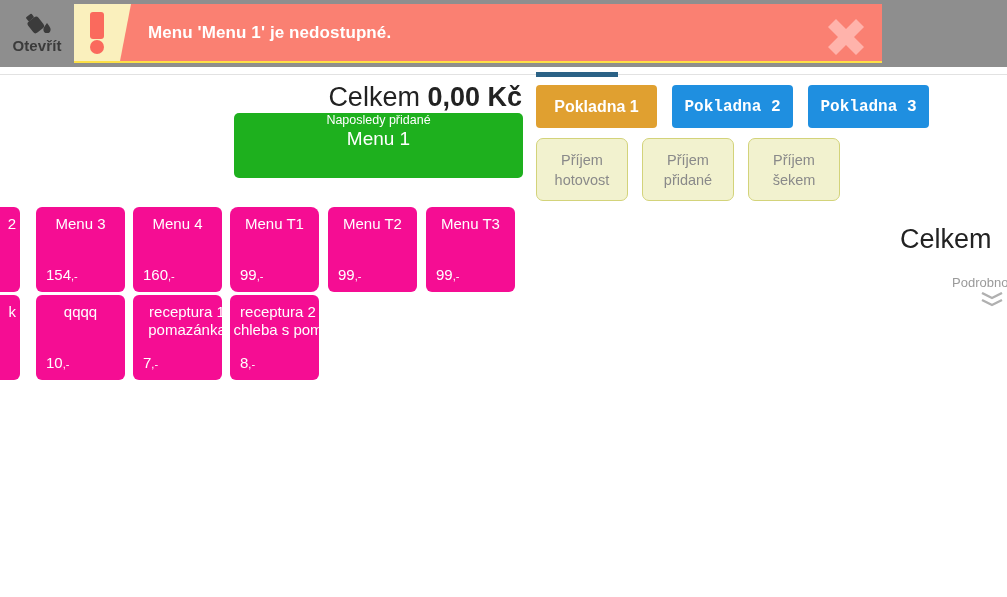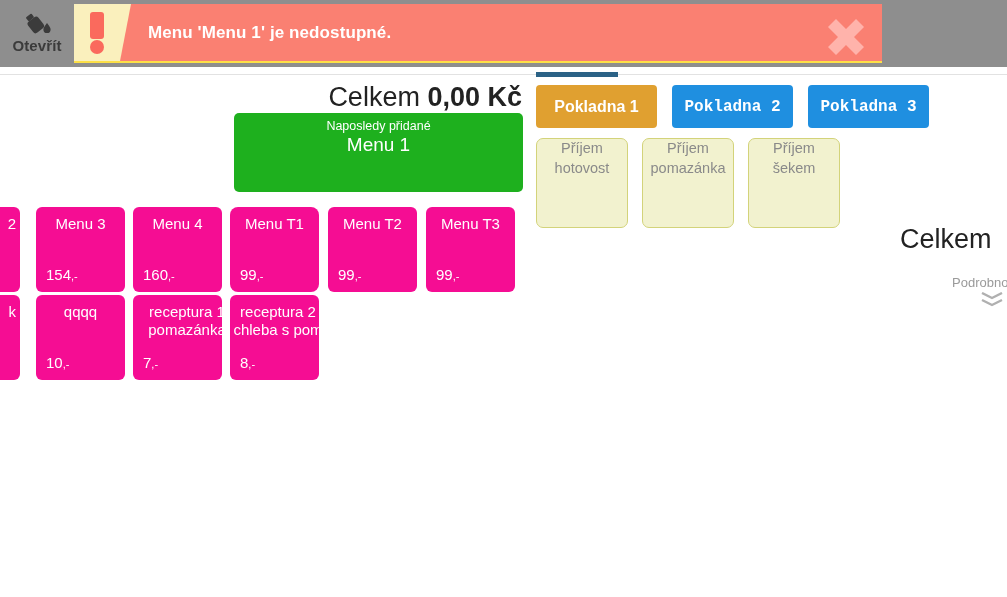--- a/index.html
+++ b/index.html
@@ -145,28 +145,27 @@
     font-size: 27px;
     color: #222222;
     white-space: nowrap;
   }
   .total-line .amount { font-weight: 700; }
 
   
   .lastadded {
     position: absolute;
     left: 234px; top: 113px;
-    width: 289px; height: 79px;
+    width: 289px; height: 65px;
     background: #1eb01e;
     border-radius: 5px;
     color: #ffffff;
     display: flex;
     flex-direction: column;
     align-items: center;
-    padding-top: 6px;
     cursor: pointer;
   }
   .lastadded-caption { font-size: 12.5px; line-height: 1.2; }
   .lastadded-name { font-size: 19px; }
 
   
   .tabs {
     position: absolute;
     left: 536px; top: 85px;
     display: flex;
@@ -187,28 +186,29 @@
   .tab.idle   { background: #1f8fe0; font-family: Liberation Mono, monospace; }
 
   
   .payrow {
     position: absolute;
     left: 536px; top: 138px;
     display: flex;
     gap: 14px;
   }
   .paybtn {
-    width: 92px; height: 90px;
+    width: 92px; height: 63px;
     background: #f2f2cf;
     border: 1px solid #d3d37a;
     border-radius: 7px;
     color: #8a8a8a;
     font-size: 14.5px;
     line-height: 1.35;
     text-align: center;
+    padding-top: 12px;
     cursor: pointer;
   }
 
   
   .grid { position: absolute; left: 0; top: 0; }
   .prod {
     position: absolute;
     background: #f50d93;
     border-radius: 6px;
     color: #ffffff;
@@ -309,21 +309,21 @@
     <div class="tab idle">Pokladna 3</div>
   </div>
 
   <div class="payrow">
     <div class="paybtn">
       <div>Příjem</div>
       <div>hotovost</div>
     </div>
     <div class="paybtn">
       <div>Příjem</div>
-      <div>pomazánka</div>
+      <div>přidané</div>
     </div>
     <div class="paybtn">
       <div>Příjem</div>
       <div>šekem</div>
     </div>
   </div>
 
   <div class="grid">
 
     <div class="prod" style="left:-16px; top:207px; width:36px; height:85px;">

